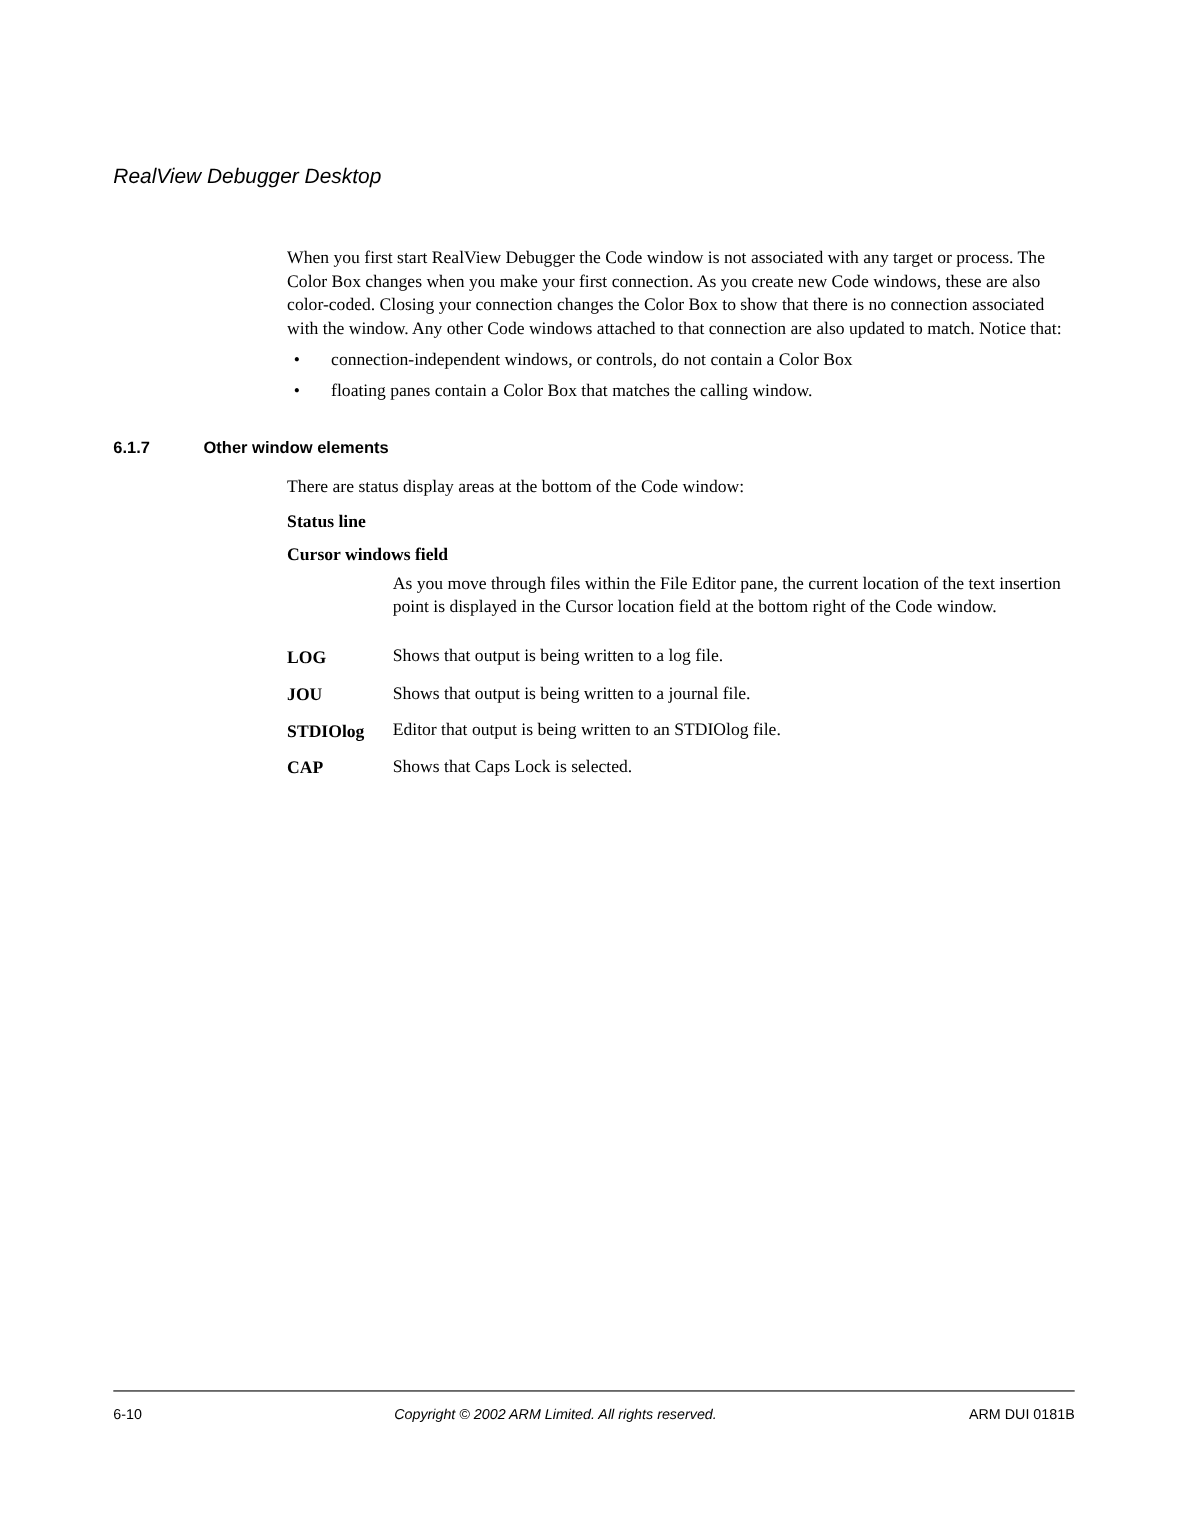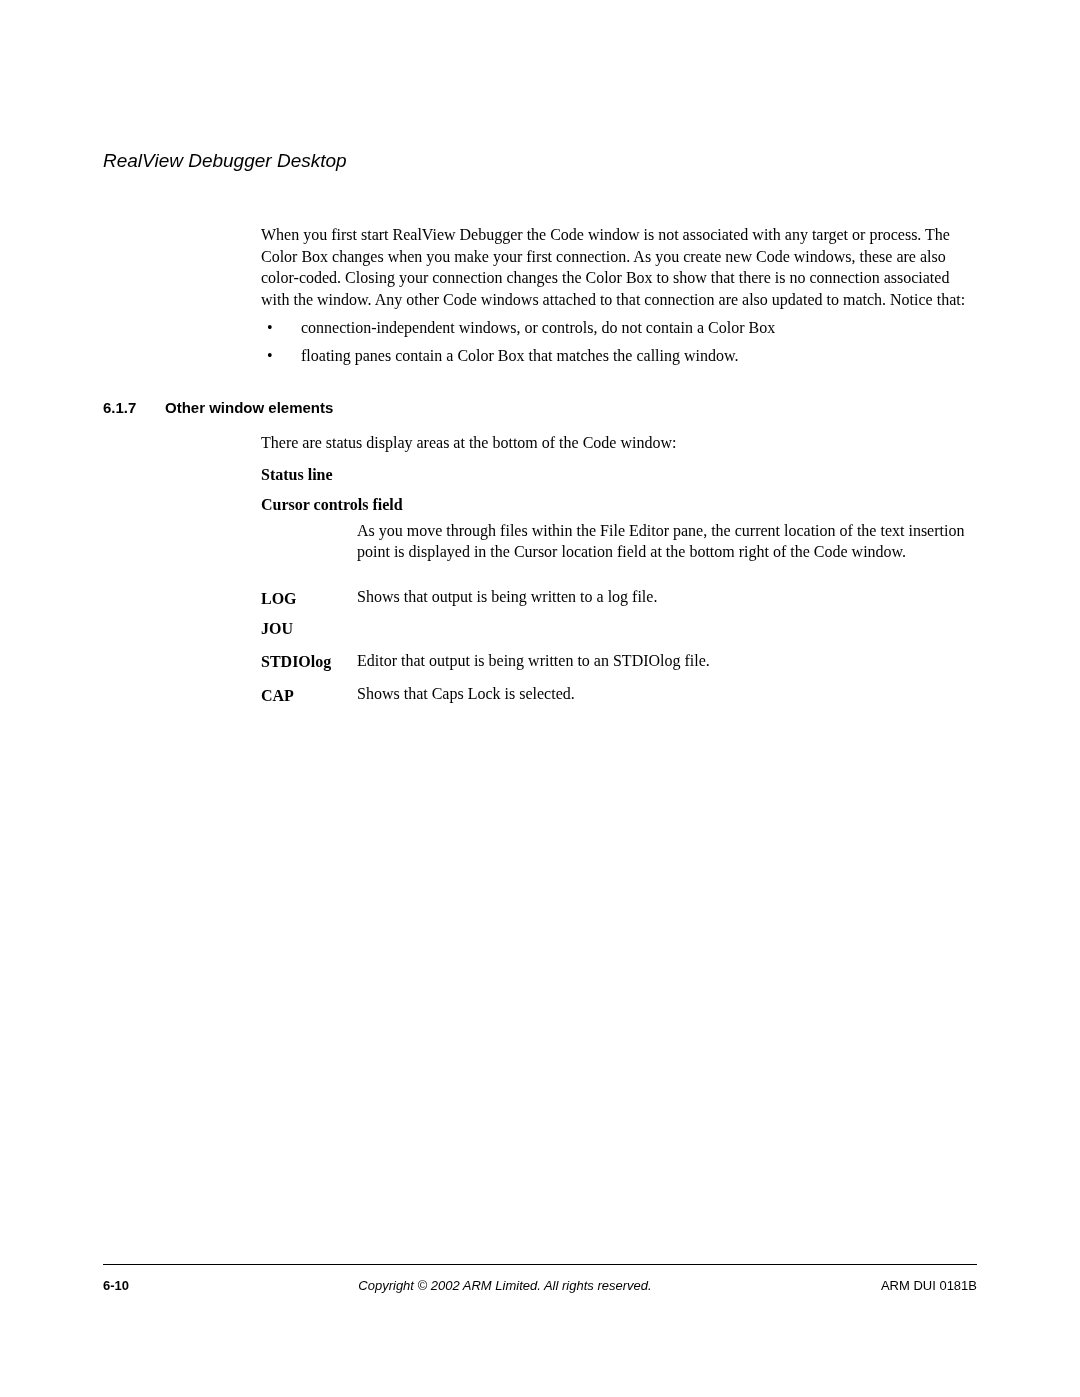--- a/index.html
+++ b/index.html
@@ -41,20 +41,21 @@
     ul.bullets li .bullet-dot {
       position: absolute;
       left: 6px;
       top: 0px;
       font-size: 16px;
     }
     .section-row {
       display: flex;
       margin-top: 32px;
       margin-bottom: 10px;
+      gap: 20px;
     }
     .section-number {
       font-family: Arial, Helvetica, sans-serif;
       font-weight: bold;
       font-size: 15px;
       width: 62px;
       flex: none;
     }
     .section-title {
       font-family: Arial, Helvetica, sans-serif;
@@ -105,21 +106,20 @@
       left: 103px;
       right: 103px;
       bottom: 104px;
       display: flex;
       justify-content: space-between;
       align-items: baseline;
       font-size: 13px;
     }
     .footer .page-num {
       font-family: Arial, Helvetica, sans-serif;
-      font-weight: bold;
     }
     .footer .copyright {
       font-family: Arial, Helvetica, sans-serif;
       font-style: italic;
       text-align: center;
       flex: 1;
     }
     .footer .doc-id {
       font-family: Arial, Helvetica, sans-serif;
     }
@@ -144,31 +144,32 @@
 
 <p class="intro-line">There are status display areas at the bottom of the Code window:</p>
 
 <div class="def-list">
 
   <div class="def-row">
     <div class="def-term">Status line</div>
   </div>
 
   <div>
-    <div class="def-term-wide">Cursor controls field</div>
+    <div class="def-term-wide">Cursor windows field</div>
     <div class="def-desc-block">As you move through files within the File Editor pane, the current location of the text insertion point is displayed in the Cursor location field at the bottom right of the Code window.</div>
   </div>
 
   <div class="def-row">
     <div class="def-term">LOG</div>
     <div class="def-desc">Shows that output is being written to a log file.</div>
   </div>
 
   <div class="def-row">
     <div class="def-term">JOU</div>
+    <div class="def-desc">Shows that output is being written to a journal file.</div>
   </div>
 
   <div class="def-row">
     <div class="def-term">STDIOlog</div>
     <div class="def-desc">Editor that output is being written to an STDIOlog file.</div>
   </div>
 
 
   <div class="def-row">
     <div class="def-term">CAP</div>

